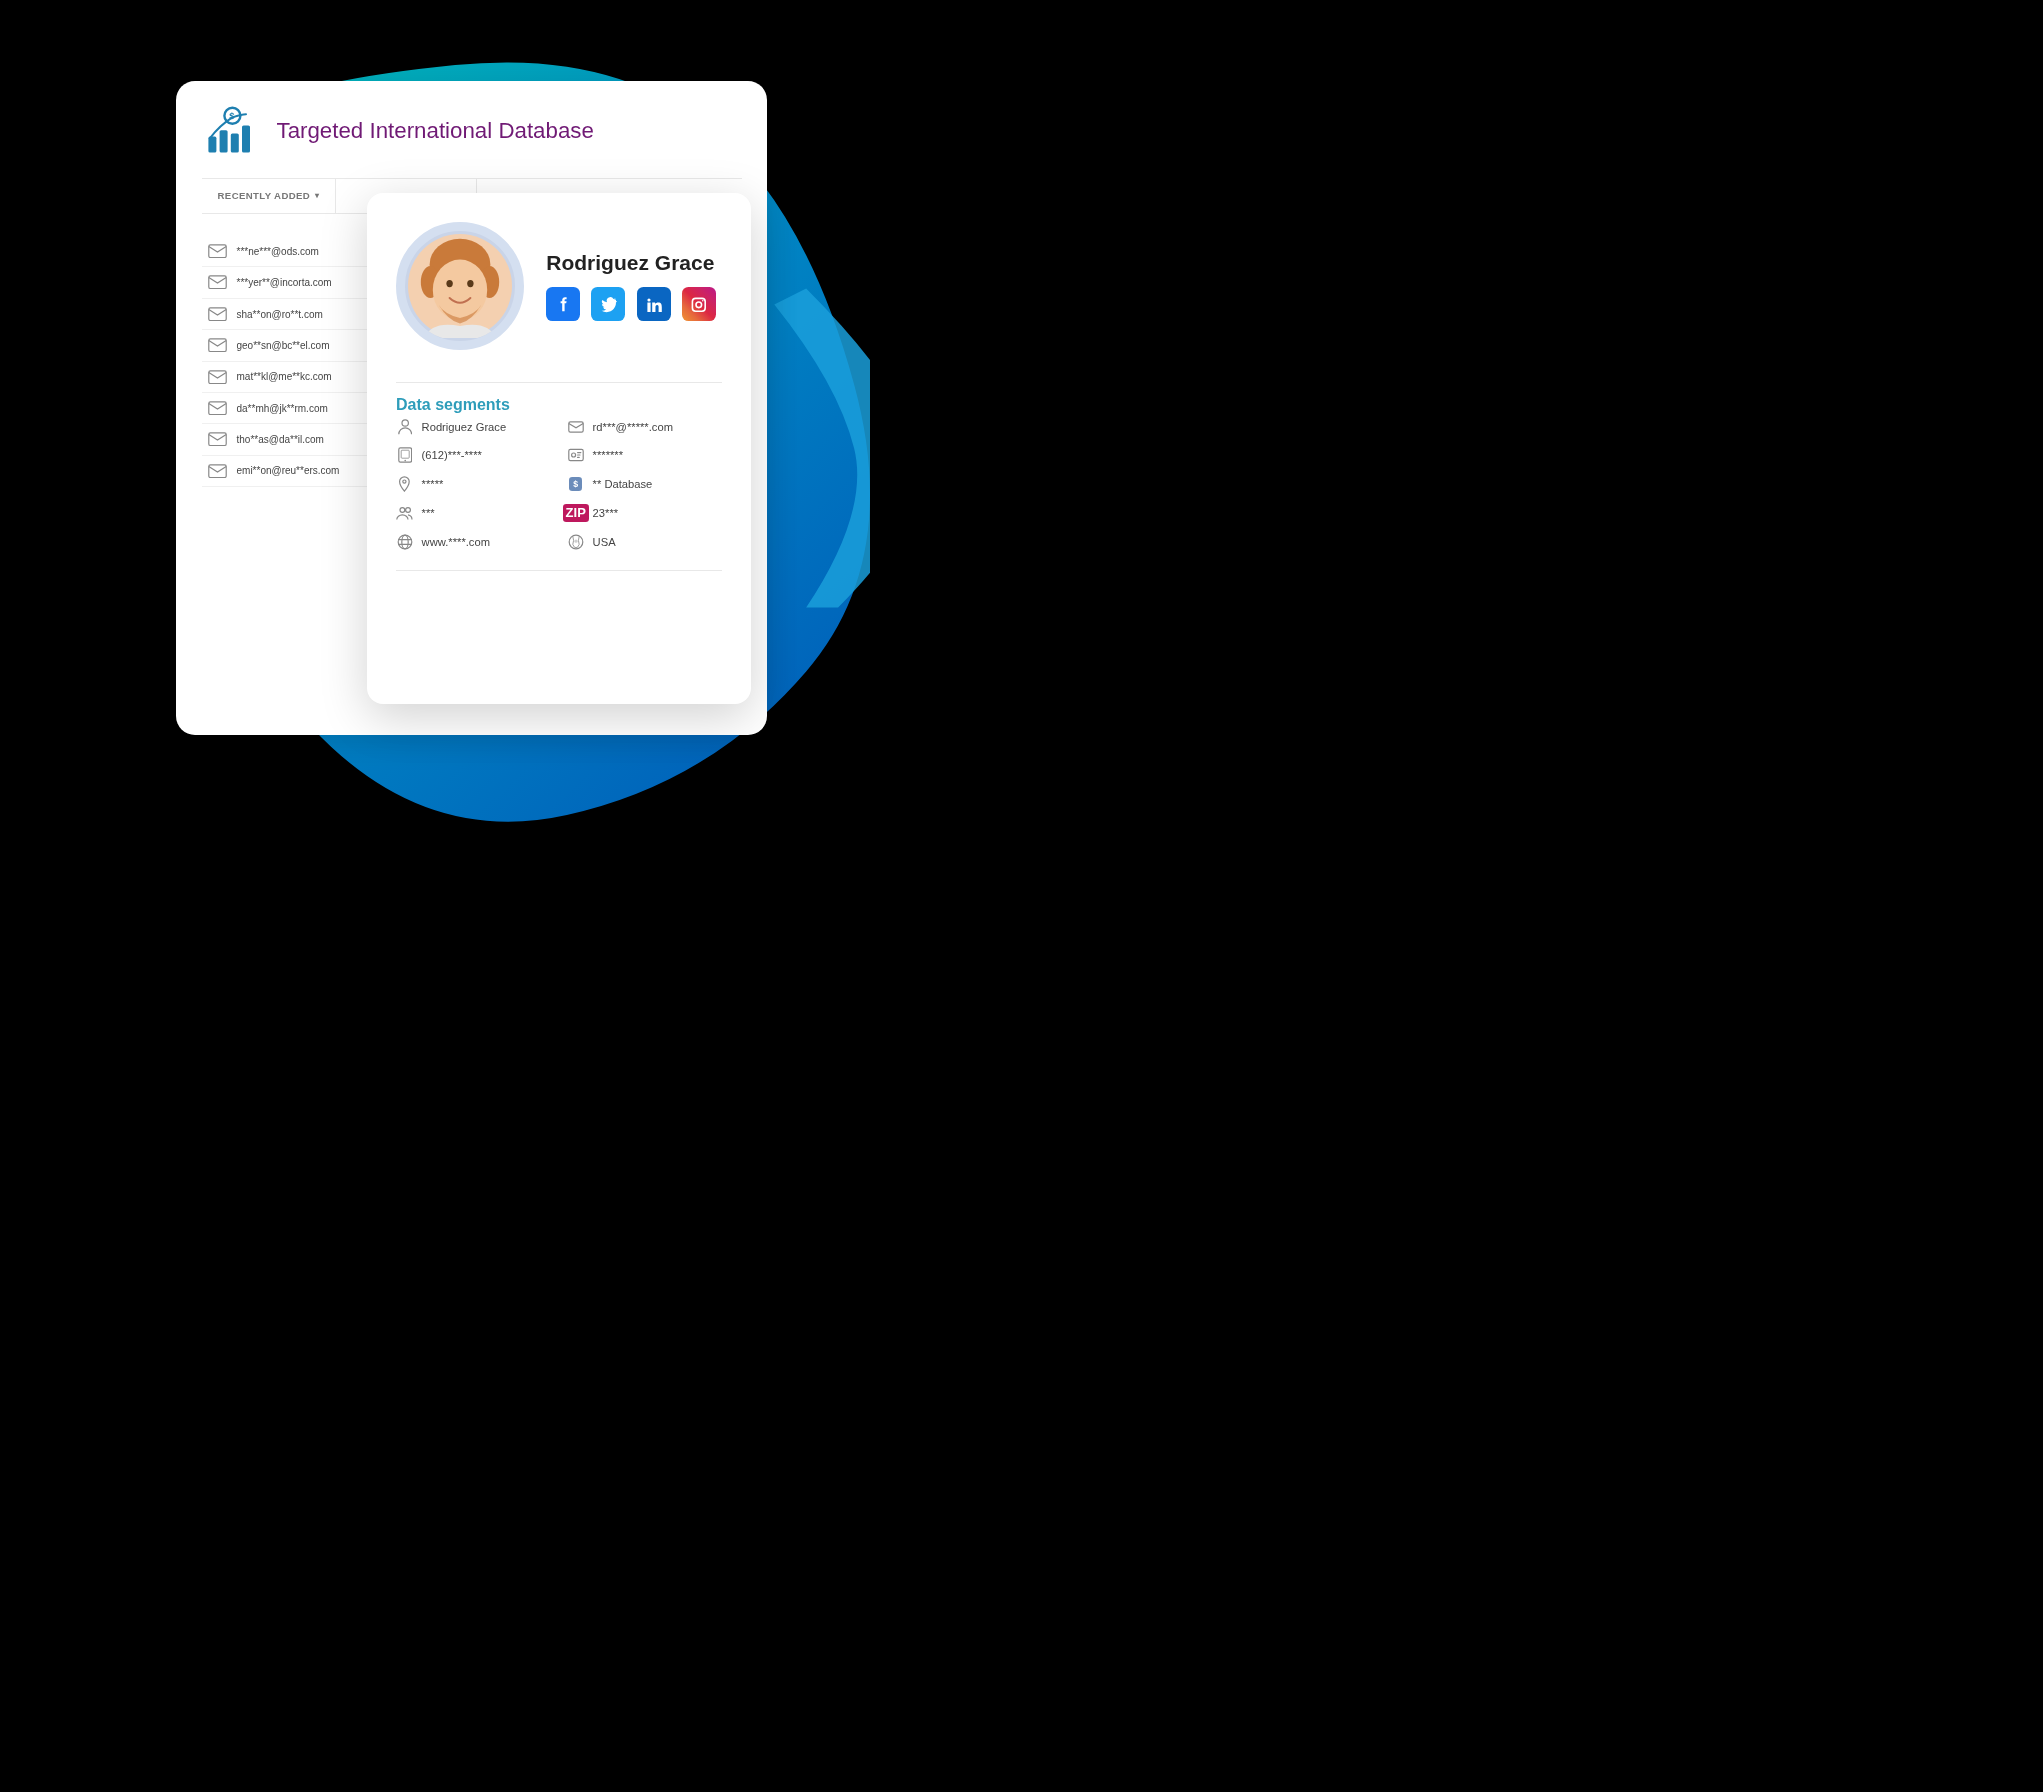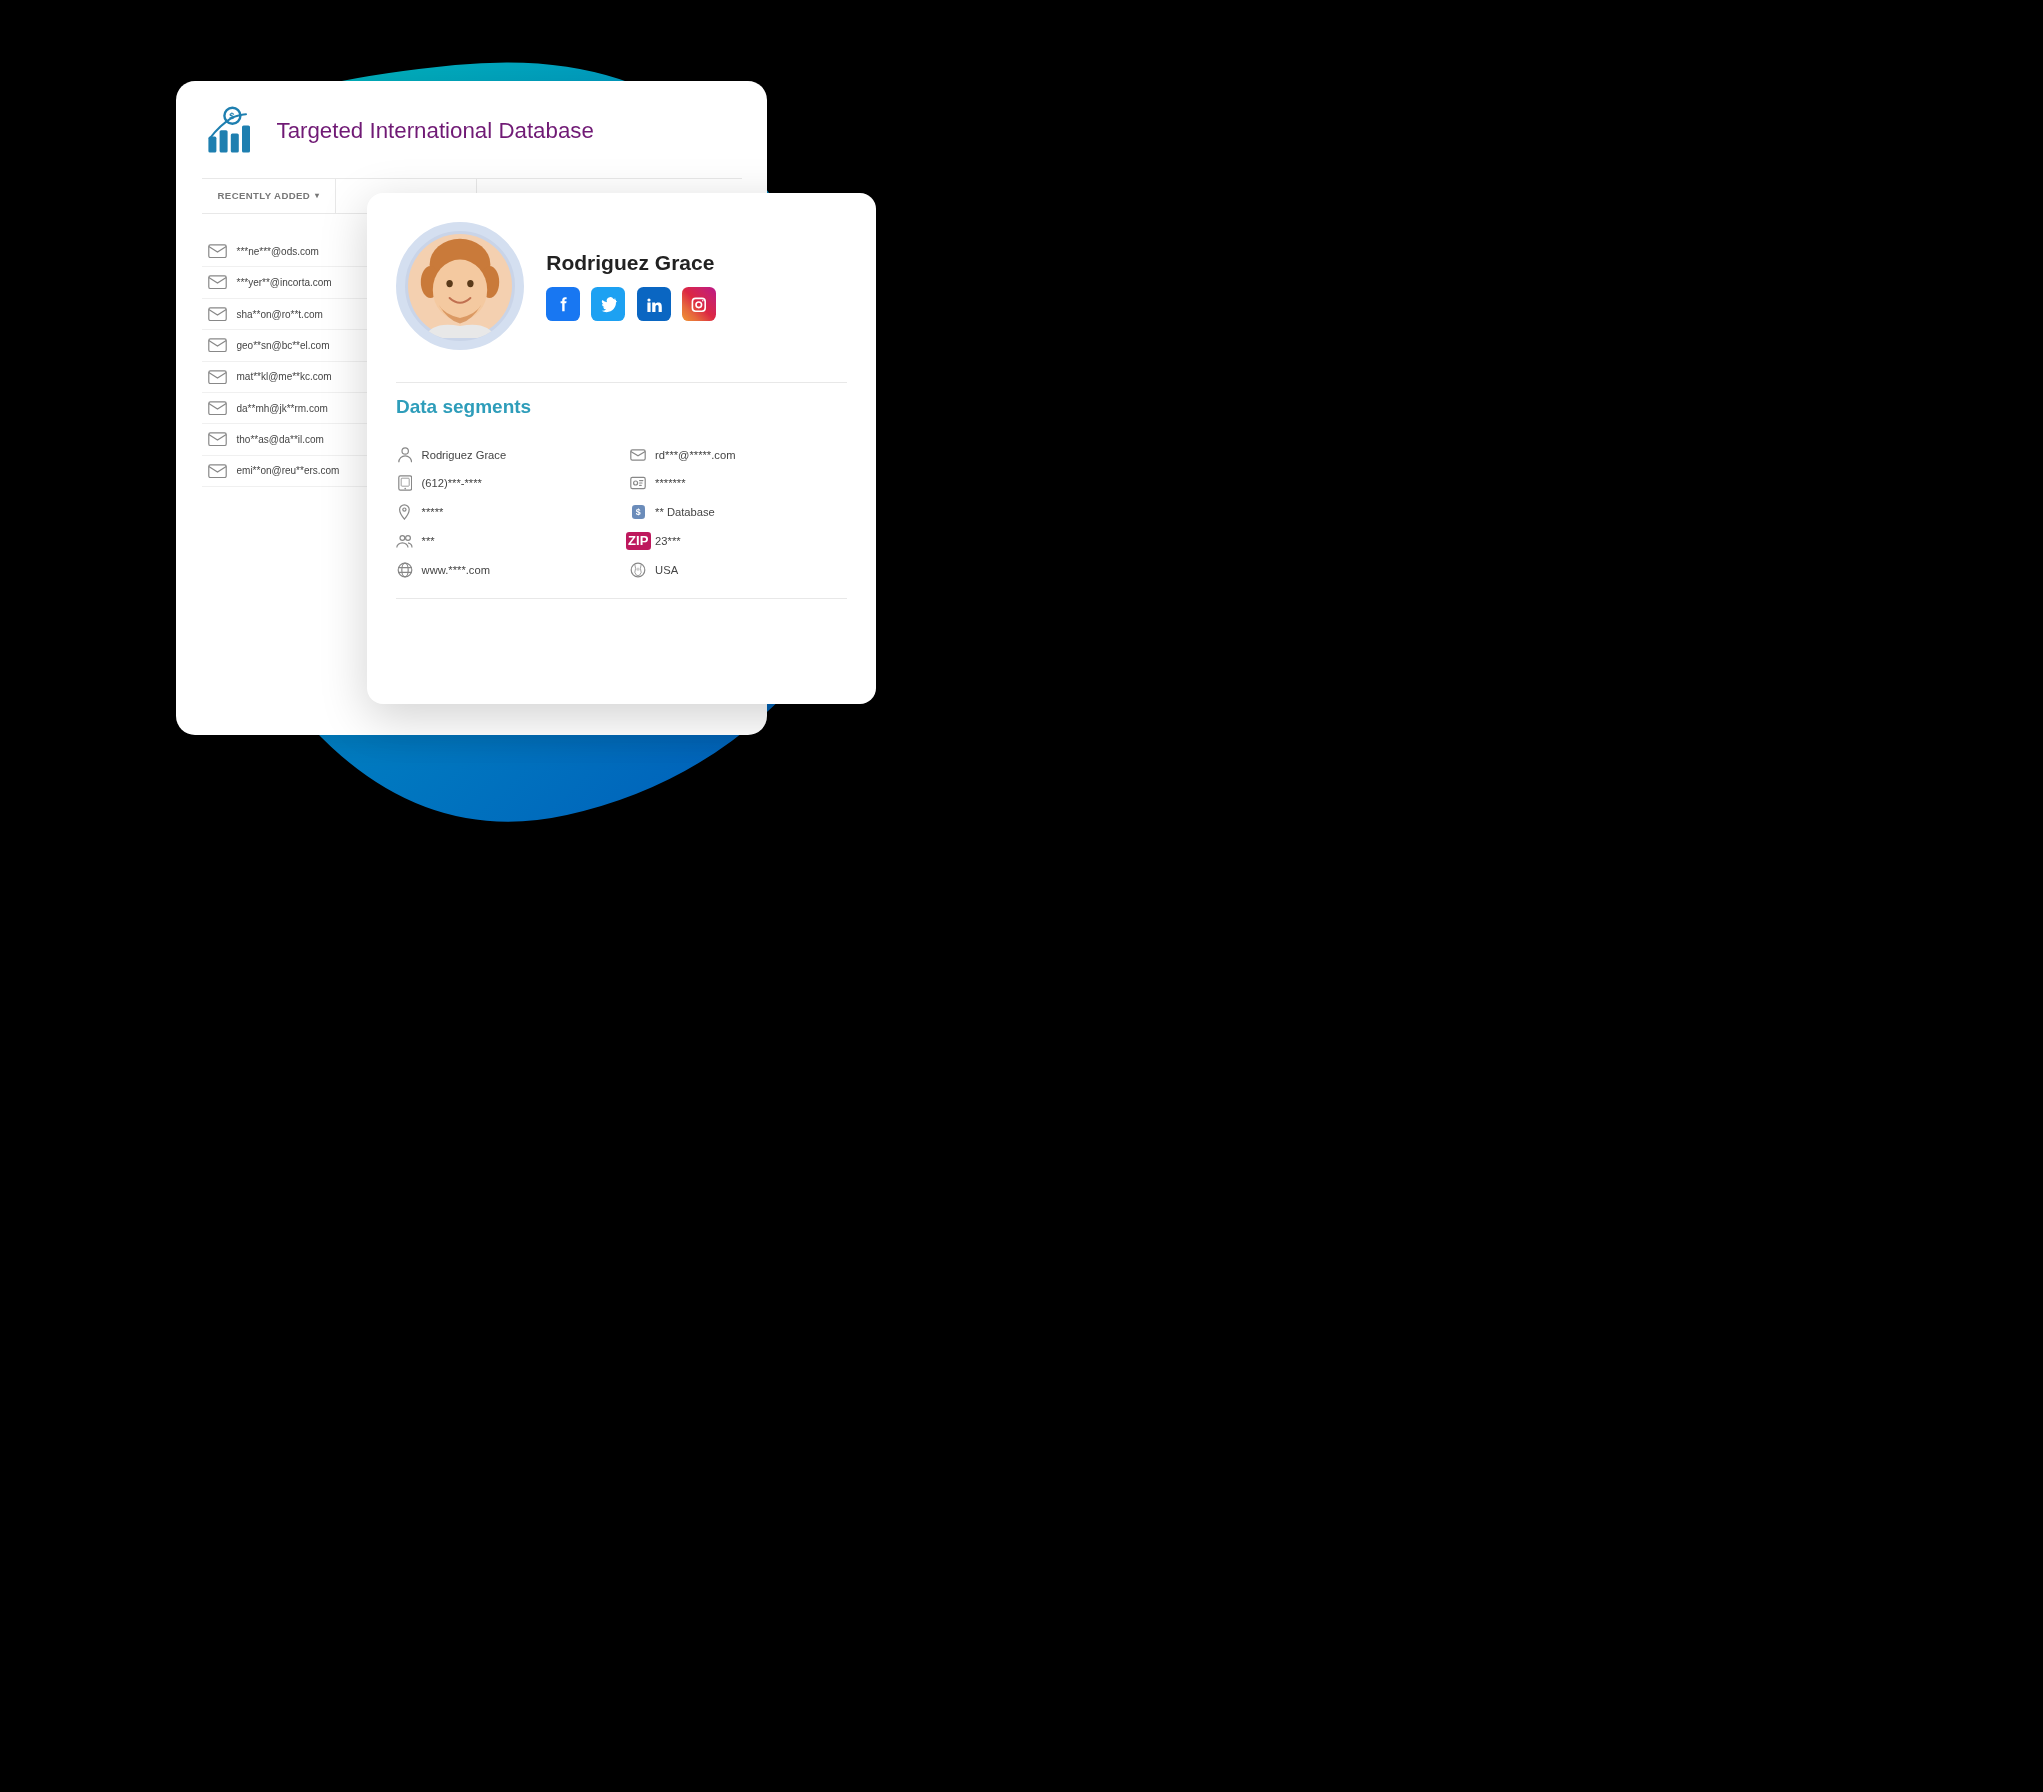--- a/index.html
+++ b/index.html
@@ -109,21 +109,21 @@
     .email-text {
       font-size: 10px;
       color: #444;
     }
 
     
     .profile-card {
       position: absolute;
       top: 144px;
       left: 215px;
-      width: 509px;
+      width: 384px;
       min-height: 511px;
       background: #fff;
       border-radius: 16px;
       box-shadow: 0 12.8px 48px rgba(0,0,0,0.18);
       z-index: 10;
       padding: 29px 29px 24px;
     }
 
     .profile-top {
       display: flex;
@@ -181,24 +181,24 @@
     .social-li { background: #0a66c2; border-radius: 6.4px; }
     .social-ig { background: linear-gradient(45deg, #f09433, #e6683c, #dc2743, #cc2366, #bc1888); border-radius: 6.4px; }
 
     .divider {
       border: none;
       border-top: 0.8px solid #e8e8e8;
       margin: 12.8px 0;
     }
 
     .data-segments-title {
-      font-size: 19px;
+      font-size: 16px;
       font-weight: 600;
       color: #2e9dba;
-      margin-bottom: 28px;
+      margin-bottom: 4px;
     }
 
     .data-grid {
       display: grid;
       grid-template-columns: 1fr 1fr;
       gap: 11.2px 16px;
     }
 
     .data-row {
       display: flex;

